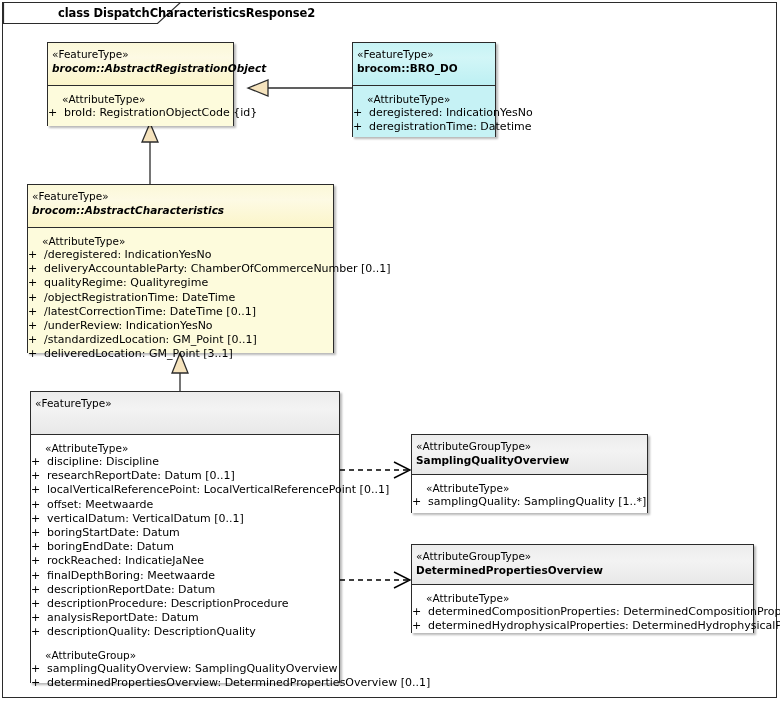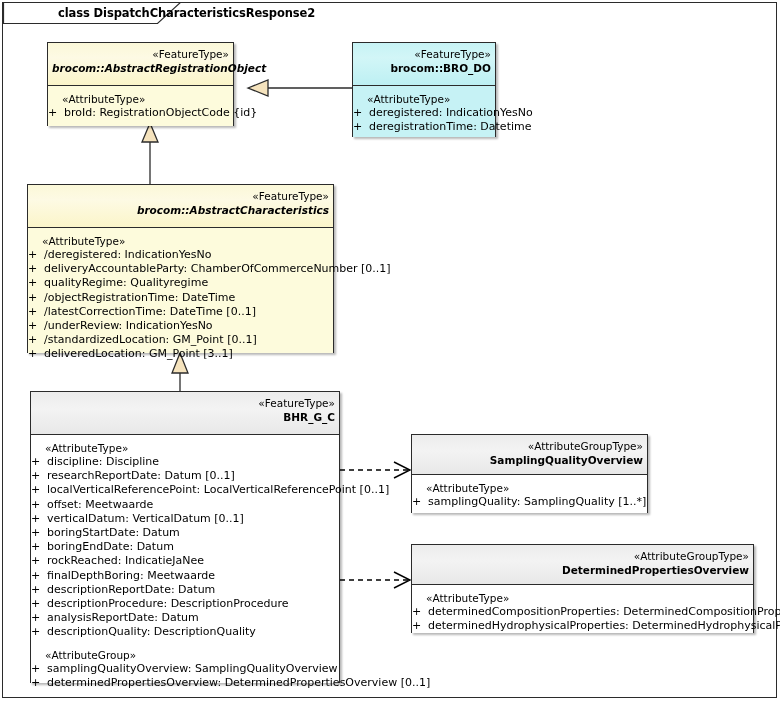--- a/index.html
+++ b/index.html
@@ -56,21 +56,21 @@
   
   .uml-class {
     position: absolute;
     box-sizing: border-box;
     border: 1px solid #2b2b2b;
     box-shadow: 2px 2px 2px rgba(0,0,0,0.28);
   }
   .uml-header {
     box-sizing: border-box;
     border-bottom: 1px solid #2b2b2b;
-    text-align: right;
+    text-align: left;
     padding: 5px 4px 6px 4px;
   }
   .stereo {
     font-size: 10.5px;
     line-height: 13px;
     color: #000;
     white-space: nowrap;
   }
   .cls-name {
     font-size: 10.5px;
@@ -222,21 +222,20 @@
     <div class="attr-row"><span class="attr-vis">+</span><span class="attr-text">/latestCorrectionTime: DateTime [0..1]</span></div>
     <div class="attr-row"><span class="attr-vis">+</span><span class="attr-text">/underReview: IndicationYesNo</span></div>
     <div class="attr-row"><span class="attr-vis">+</span><span class="attr-text">/standardizedLocation: GM_Point [0..1]</span></div>
     <div class="attr-row"><span class="attr-vis">+</span><span class="attr-text">deliveredLocation: GM_Point [3..1]</span></div>
   </div>
 </div>
 
 <div class="uml-class gray" style="left:30px; top:391px; width:310px; height:292px;">
   <div class="uml-header" style="height:43px;">
     <div class="stereo">«FeatureType»</div>
-    <div class="cls-name">BHR_G_C</div>
   </div>
   <div class="uml-body" style="height:248px;">
     <div class="grp-label">«AttributeType»</div>
     <div class="attr-row"><span class="attr-vis">+</span><span class="attr-text">discipline: Discipline</span></div>
     <div class="attr-row"><span class="attr-vis">+</span><span class="attr-text">researchReportDate: Datum [0..1]</span></div>
     <div class="attr-row"><span class="attr-vis">+</span><span class="attr-text">localVerticalReferencePoint: LocalVerticalReferencePoint [0..1]</span></div>
     <div class="attr-row"><span class="attr-vis">+</span><span class="attr-text">offset: Meetwaarde</span></div>
     <div class="attr-row"><span class="attr-vis">+</span><span class="attr-text">verticalDatum: VerticalDatum [0..1]</span></div>
     <div class="attr-row"><span class="attr-vis">+</span><span class="attr-text">boringStartDate: Datum</span></div>
     <div class="attr-row"><span class="attr-vis">+</span><span class="attr-text">boringEndDate: Datum</span></div>

